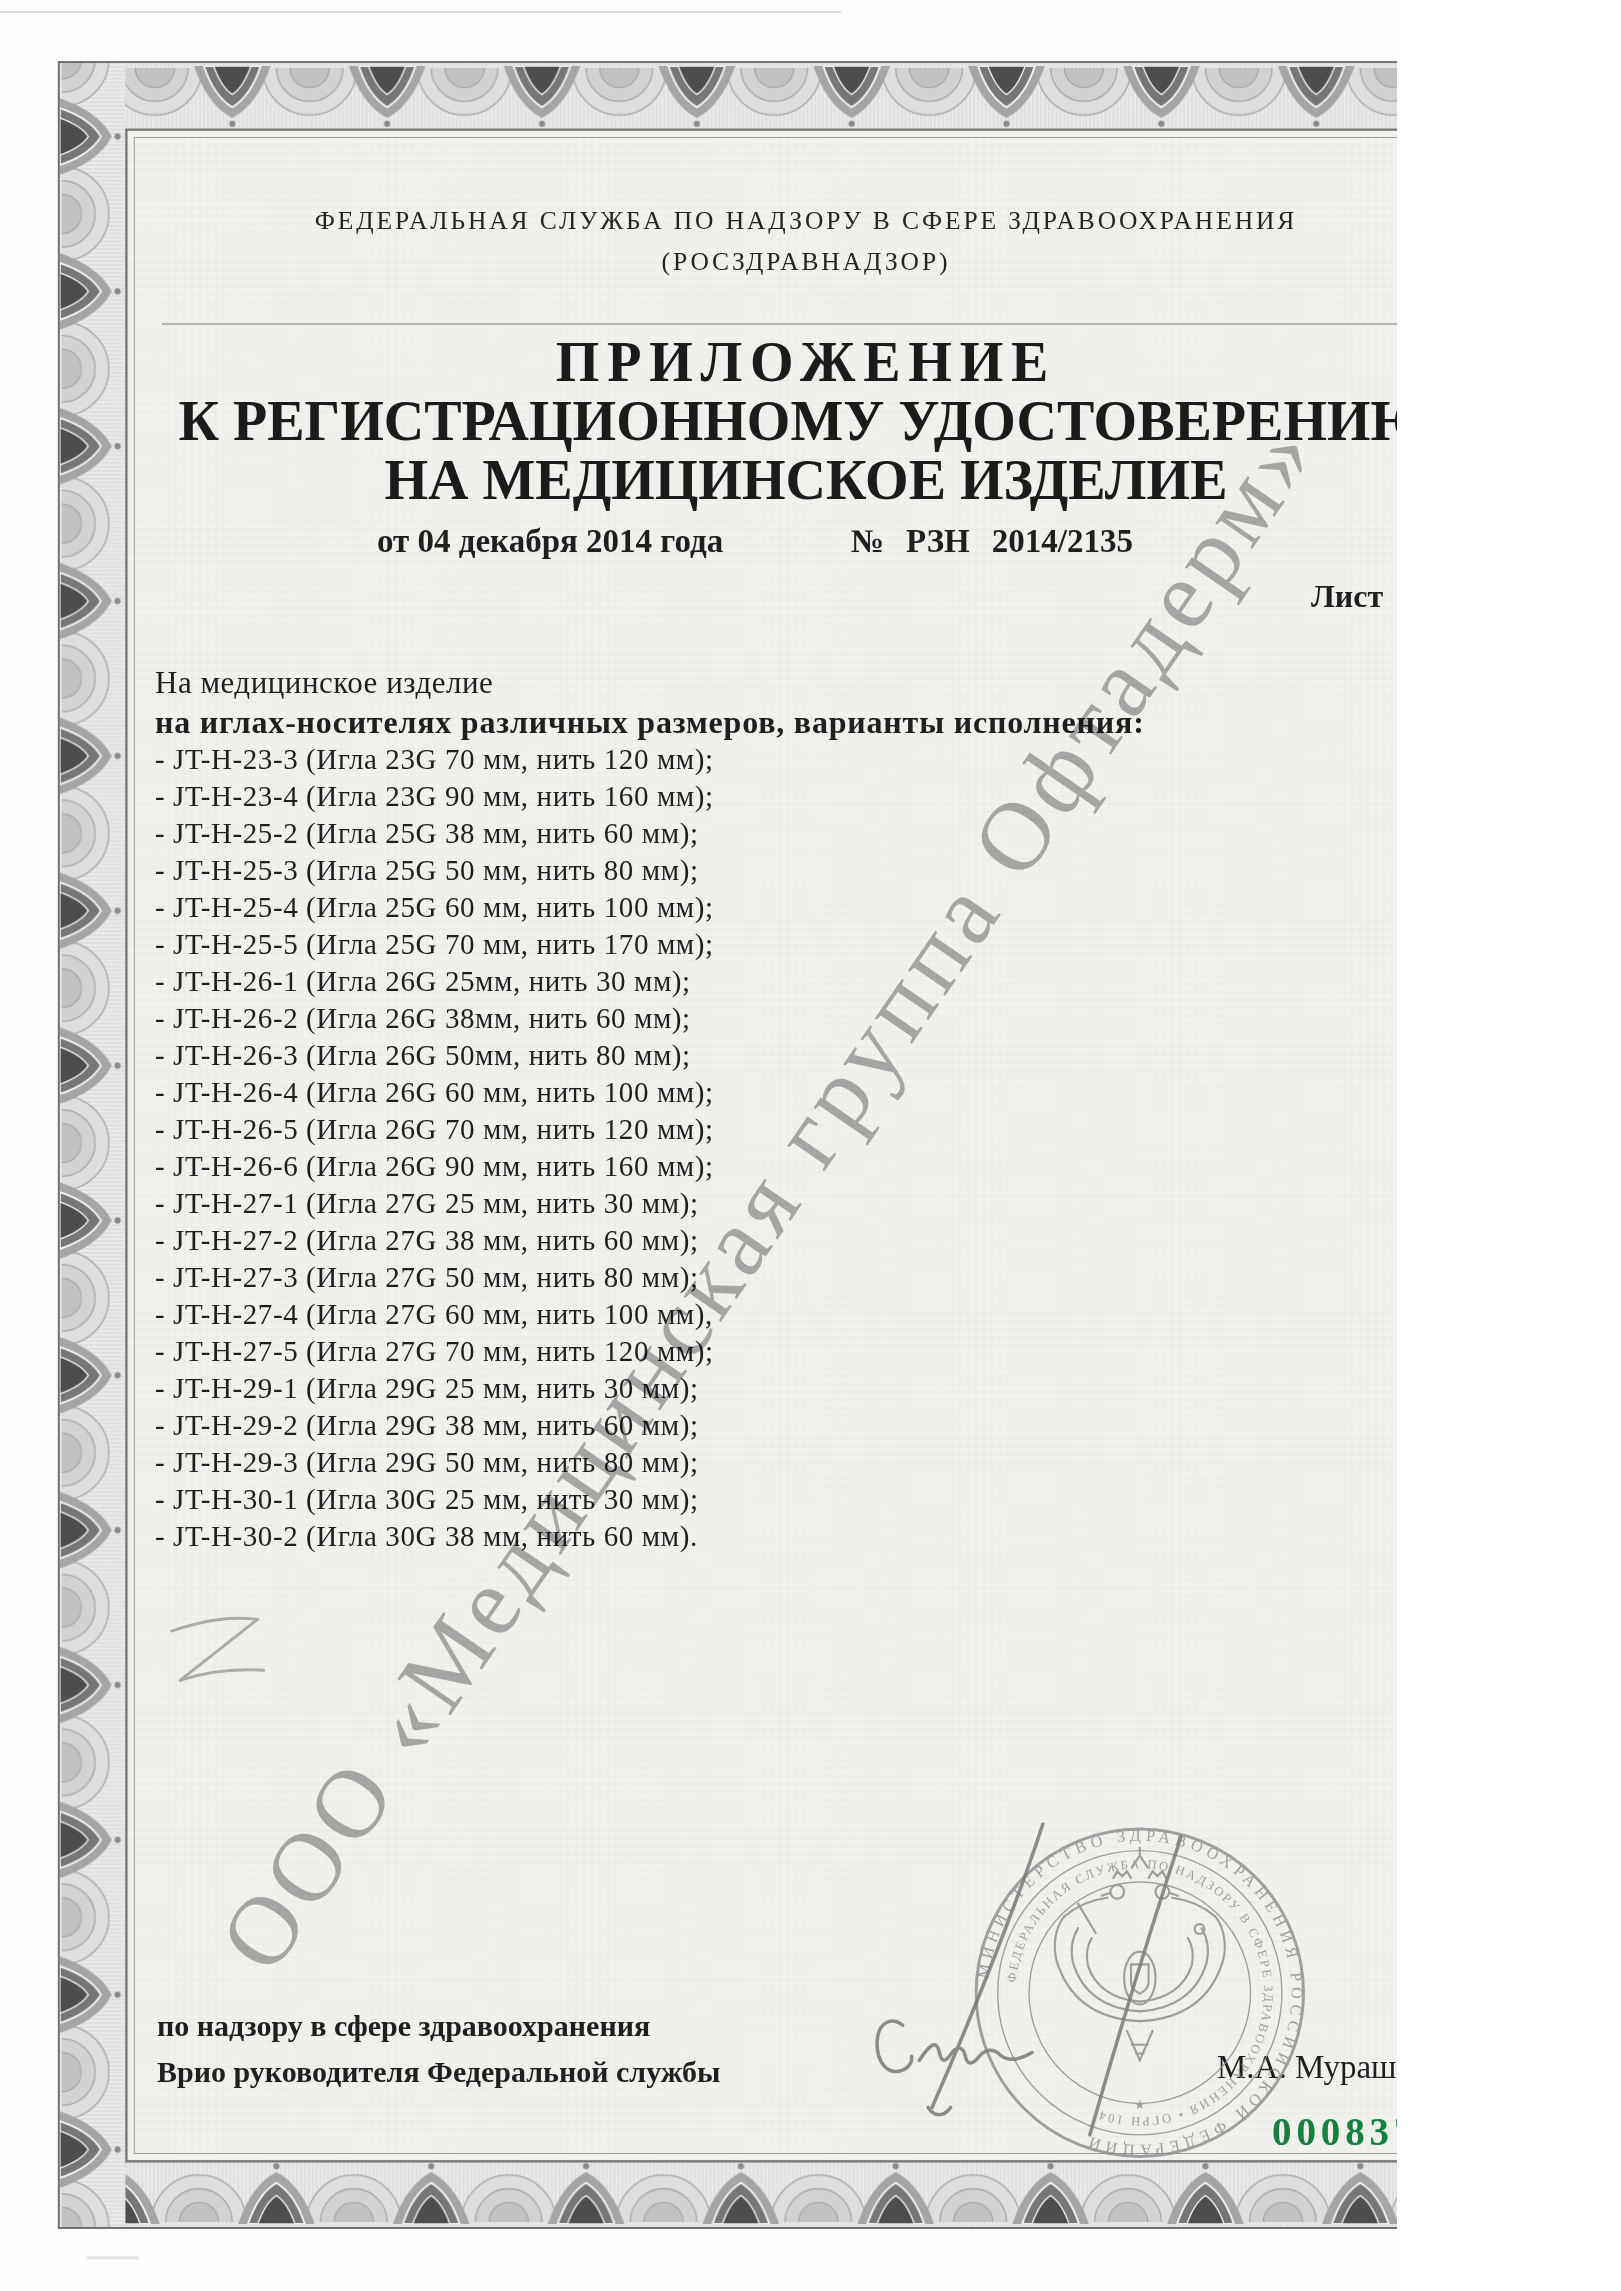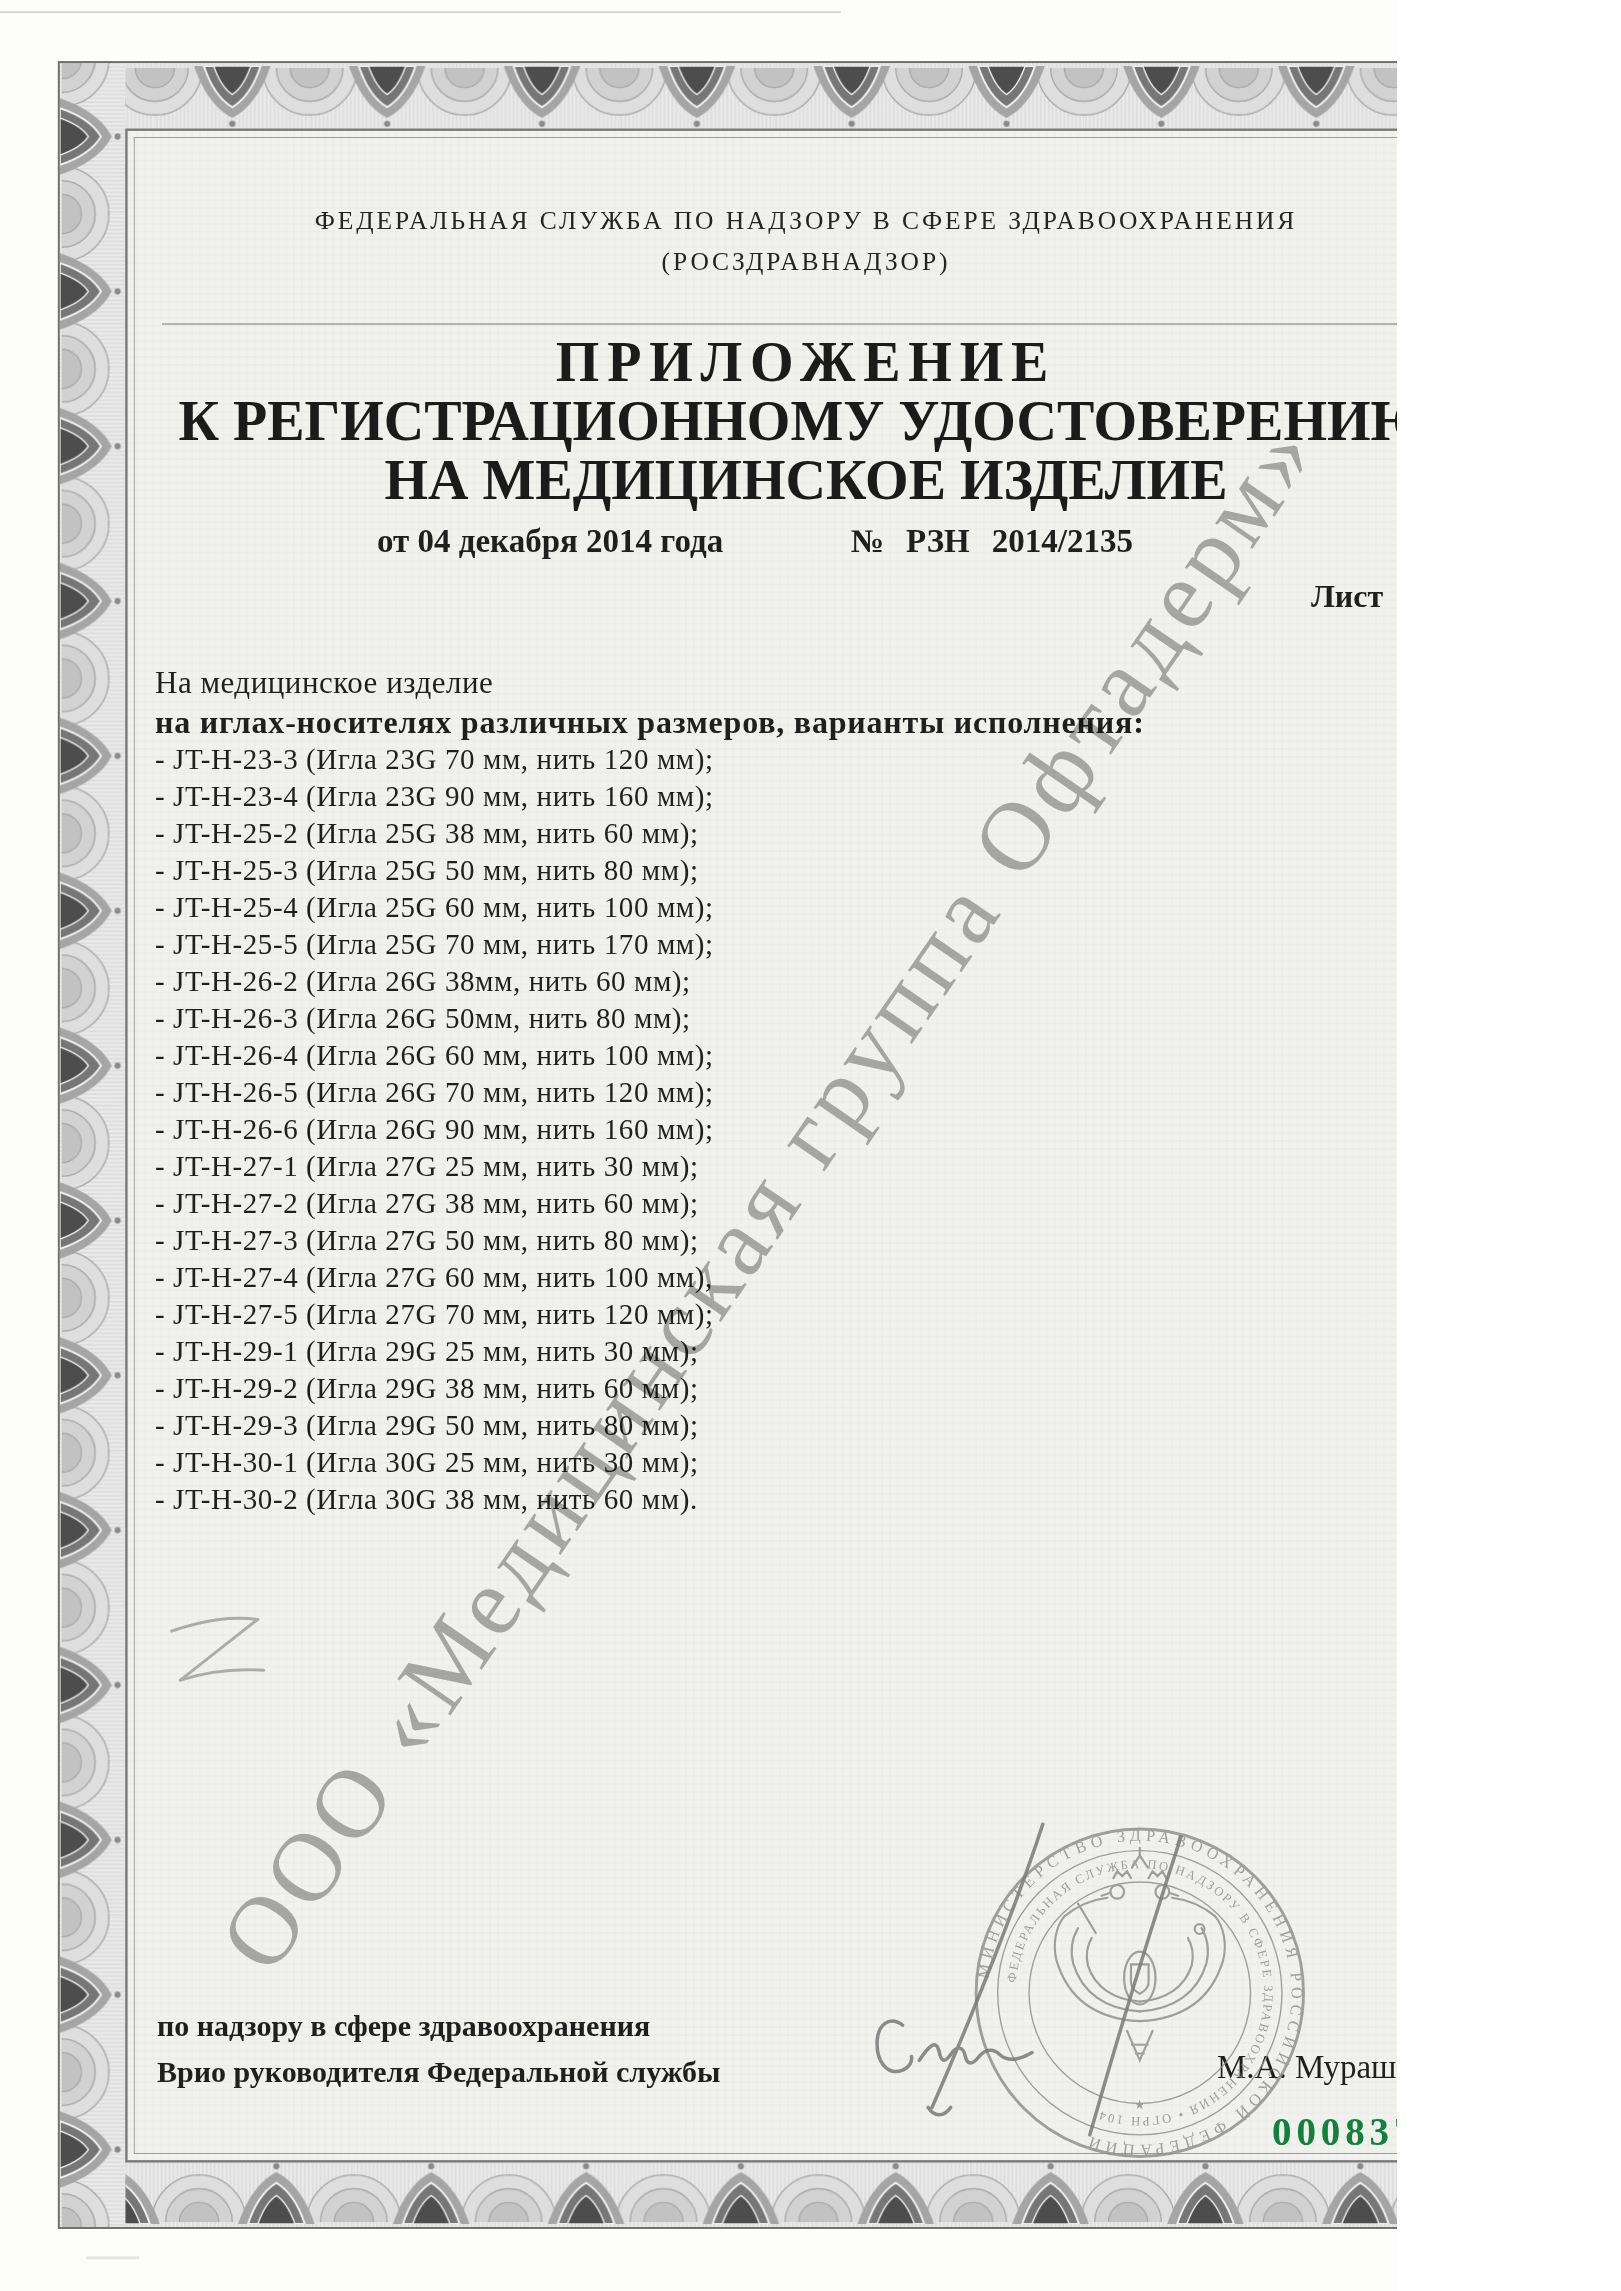--- a/index.html
+++ b/index.html
@@ -108,20 +108,21 @@
     <div class="intro-label">На медицинское изделие</div>
     <div class="bold-line">на иглах-носителях различных размеров, варианты исполнения:</div>
     <div>
 
     <div class="variant-line" style="">- JT-H-23-3 (Игла 23G 70 мм, нить 120 мм);</div>
         <div class="variant-line" style="">- JT-H-23-4 (Игла 23G 90 мм, нить 160 мм);</div>
         <div class="variant-line" style="">- JT-H-25-2 (Игла 25G 38 мм, нить 60 мм);</div>
         <div class="variant-line" style="">- JT-H-25-3 (Игла 25G 50 мм, нить 80 мм);</div>
         <div class="variant-line" style="">- JT-H-25-4 (Игла 25G 60 мм, нить 100 мм);</div>
         <div class="variant-line" style="">- JT-H-25-5 (Игла 25G 70 мм, нить 170 мм);</div>
+        <div class="variant-line" style="">- JT-H-26-1 (Игла 26G 25мм, нить 30 мм);</div>
         <div class="variant-line" style="">- JT-H-26-2 (Игла 26G 38мм, нить 60 мм);</div>
         <div class="variant-line" style="">- JT-H-26-3 (Игла 26G 50мм, нить 80 мм);</div>
         <div class="variant-line" style="">- JT-H-26-4 (Игла 26G 60 мм, нить 100 мм);</div>
         <div class="variant-line" style="">- JT-H-26-5 (Игла 26G 70 мм, нить 120 мм);</div>
         <div class="variant-line" style="">- JT-H-26-6 (Игла 26G 90 мм, нить 160 мм);</div>
         <div class="variant-line" style="">- JT-H-27-1 (Игла 27G 25 мм, нить 30 мм);</div>
         <div class="variant-line" style="">- JT-H-27-2 (Игла 27G 38 мм, нить 60 мм);</div>
         <div class="variant-line" style="">- JT-H-27-3 (Игла 27G 50 мм, нить 80 мм);</div>
         <div class="variant-line" style="">- JT-H-27-4 (Игла 27G 60 мм, нить 100 мм),</div>
         <div class="variant-line" style="">- JT-H-27-5 (Игла 27G 70 мм, нить 120 мм);</div>

